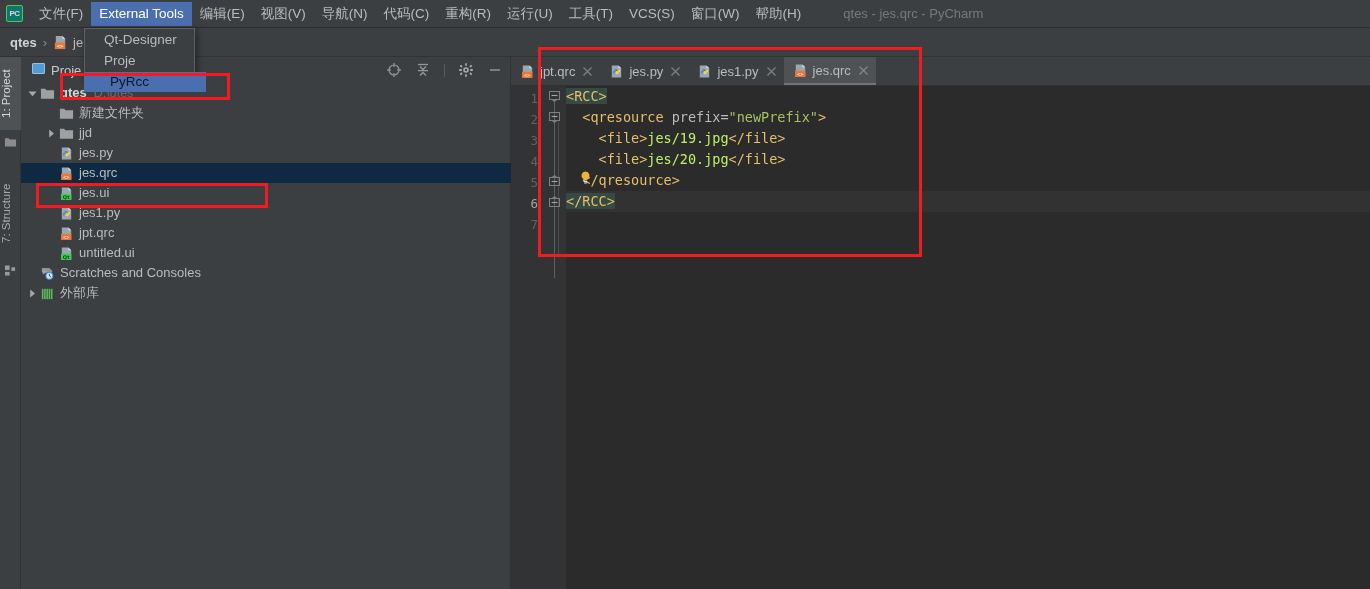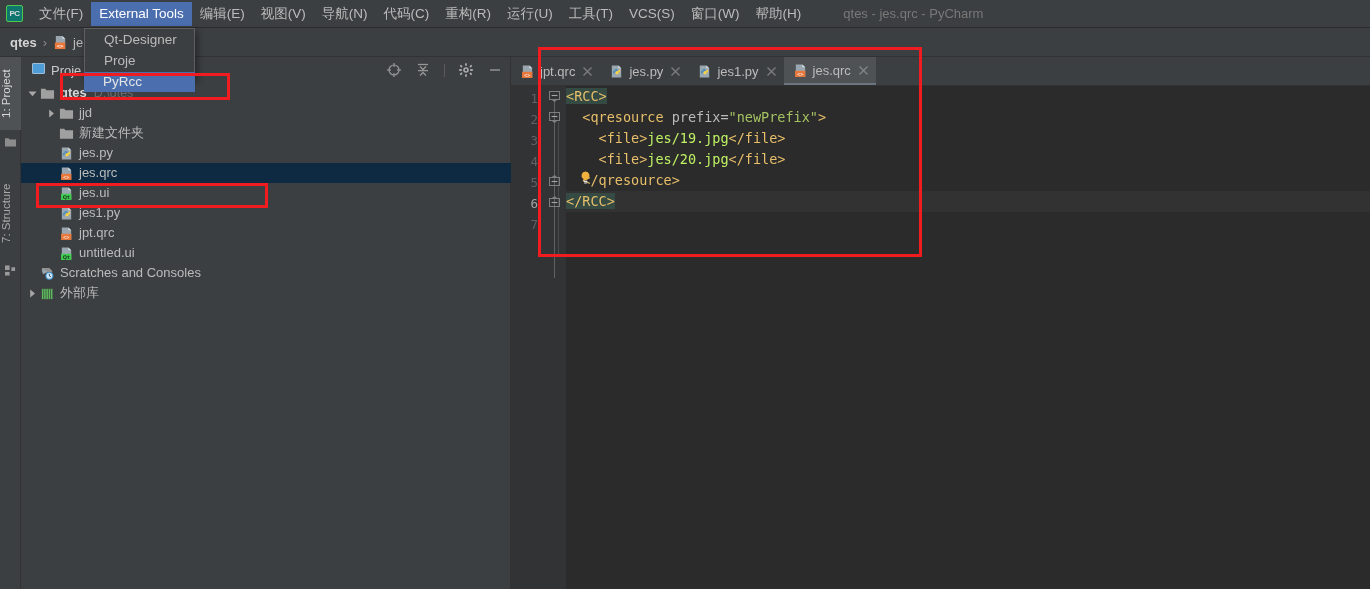--- a/index.html
+++ b/index.html
@@ -175,23 +175,23 @@
     position:absolute;left:84px;top:28px;width:111px;height:52px;
     background:#3c3f41;border:1px solid #5e6060;
     box-shadow:2px 3px 7px rgba(0,0,0,.45);
     box-sizing:border-box;z-index:40;
   }
   .ditem{
     height:21px;line-height:21px;padding-left:19px;
     font-size:13.5px;color:#bbbbbb;white-space:nowrap;box-sizing:border-box;
   }
   .dropdown-hl-row{
-    position:absolute;left:84px;top:72px;width:111px;height:20px;
+    position:absolute;left:84px;top:72px;width:122px;height:20px;
     background:#4b6eaf;z-index:41;box-sizing:border-box;
-    font-size:13.5px;color:#e5e5e5;line-height:20px;padding-left:19px;
+    font-size:13.5px;color:#0f172a;line-height:20px;padding-left:26px;
   }
 
   
   .redbox{
     position:absolute;border:3px solid #f01c20;z-index:60;pointer-events:none;
     box-sizing:border-box;
   }
 
   
   .watermark{
@@ -299,35 +299,35 @@
             <path d="M0.5 2.4h8L4.5 7.2z" fill="#a8a8a8"></path>
           </svg>
           <svg class="ficon" viewBox="0 0 16 16">
             <path d="M1 3h4.6l1.2 1.6H15V13.6H1z" fill="#a0a0a0"></path>
           </svg>
           <span class="tlabel bold">qtes</span>
           <span class="tpath">D:\qtes</span>
         </div>
         <div class="trow">
           <span style="display: inline-block; width: 26px; flex: 0 0 auto;"></span>
+          <svg class="arrow none" viewBox="0 0 9 9"></svg>
+          <svg class="ficon" viewBox="0 0 16 16">
+            <path d="M1 3h4.6l1.2 1.6H15V13.6H1z" fill="#a0a0a0"></path>
+          </svg>
+          <span class="tlabel">新建文件夹</span>
+        </div>
+        <div class="trow">
+          <span style="display: inline-block; width: 26px; flex: 0 0 auto;"></span>
           <svg class="arrow" viewBox="0 0 9 9">
             <path d="M2.2 0.5v8L7 4.5z" fill="#a8a8a8"></path>
           </svg>
           <svg class="ficon" viewBox="0 0 16 16">
             <path d="M1 3h4.6l1.2 1.6H15V13.6H1z" fill="#a0a0a0"></path>
           </svg>
           <span class="tlabel">jjd</span>
-        </div>
-        <div class="trow">
-          <span style="display: inline-block; width: 26px; flex: 0 0 auto;"></span>
-          <svg class="arrow none" viewBox="0 0 9 9"></svg>
-          <svg class="ficon" viewBox="0 0 16 16">
-            <path d="M1 3h4.6l1.2 1.6H15V13.6H1z" fill="#a0a0a0"></path>
-          </svg>
-          <span class="tlabel">新建文件夹</span>
         </div>
         <div class="trow">
           <span style="display: inline-block; width: 26px; flex: 0 0 auto;"></span>
           <svg class="arrow none" viewBox="0 0 9 9"></svg>
           <svg class="ficon" viewBox="0 0 16 16">
             <path d="M3 1.5h7l3 3v10H3z" fill="#9aa7b0"></path>
             <path d="M10 1.5l3 3h-3z" fill="#d6dde2"></path>
             <path d="M7.4 5.4c-1.6 0-1.5 .7-1.5 .7v.8h1.6v.3H5.3s-1.1-.1-1.1 1.6c0 1.7 .9 1.6 .9 1.6h.6v-.9s0-.9 .9-.9h1.6s.8 .1 .8-.8V6.2s.1-.8-1.6-.8z" fill="#4b8bbe"></path>
             <path d="M8.7 10.9c1.6 0 1.5-.7 1.5-.7v-.8H8.6v-.3h2.2s1.1 .1 1.1-1.6c0-1.7-.9-1.6-.9-1.6h-.6v.9s0 .9-.9 .9H7.9s-.8-.1-.8 .8v1.6s-.1 .8 1.6 .8z" fill="#ffd43b"></path>
           </svg>

